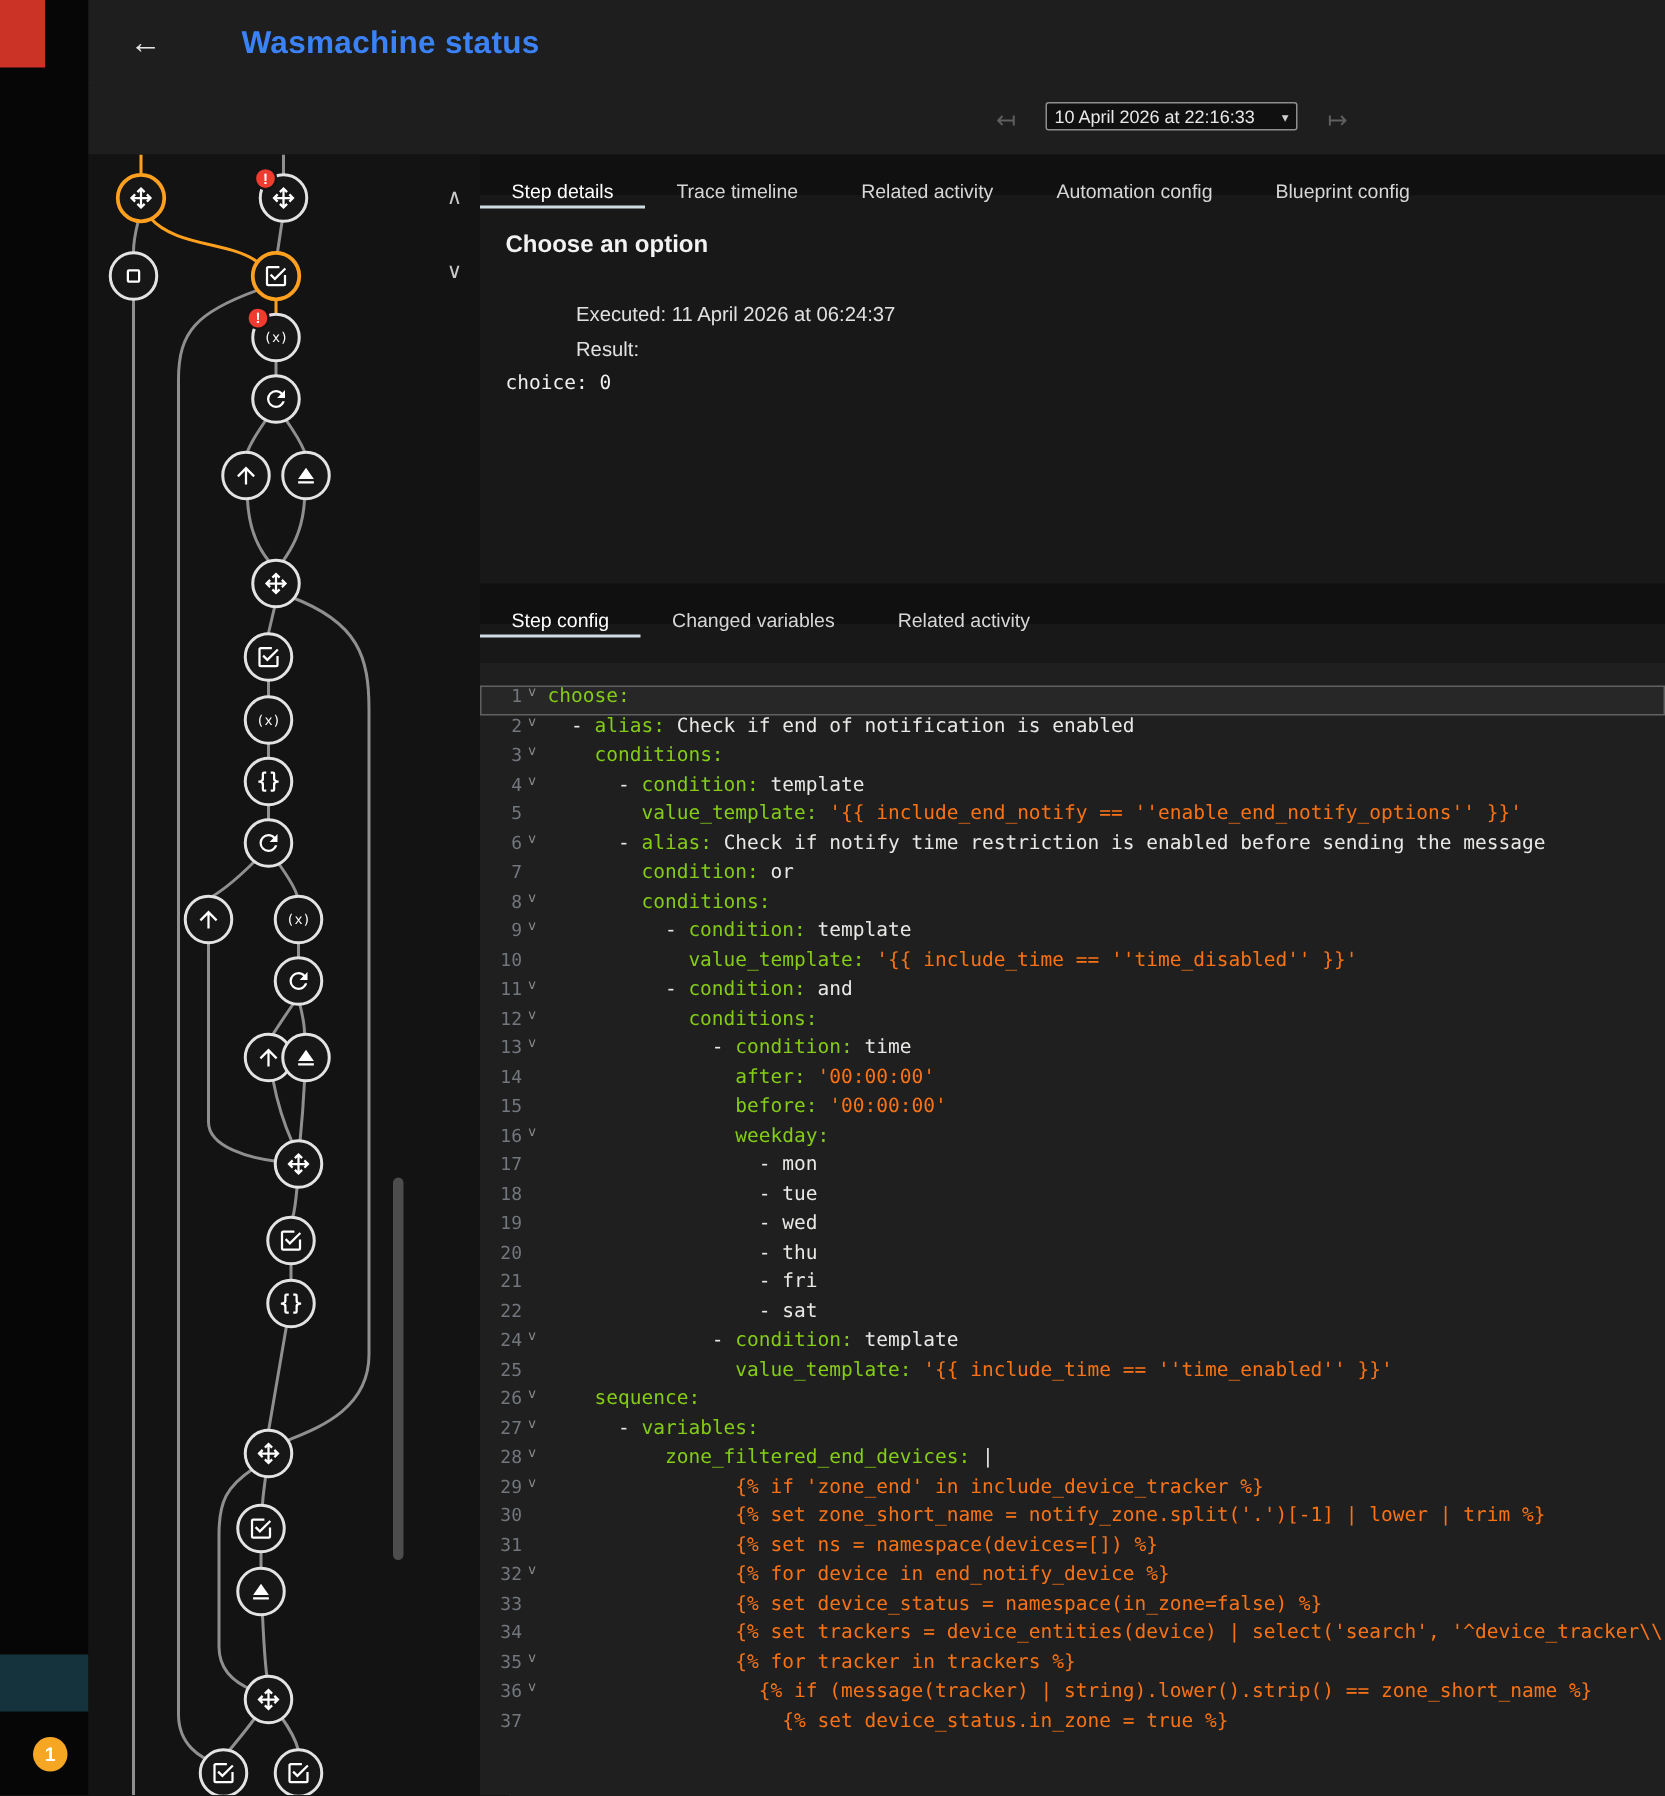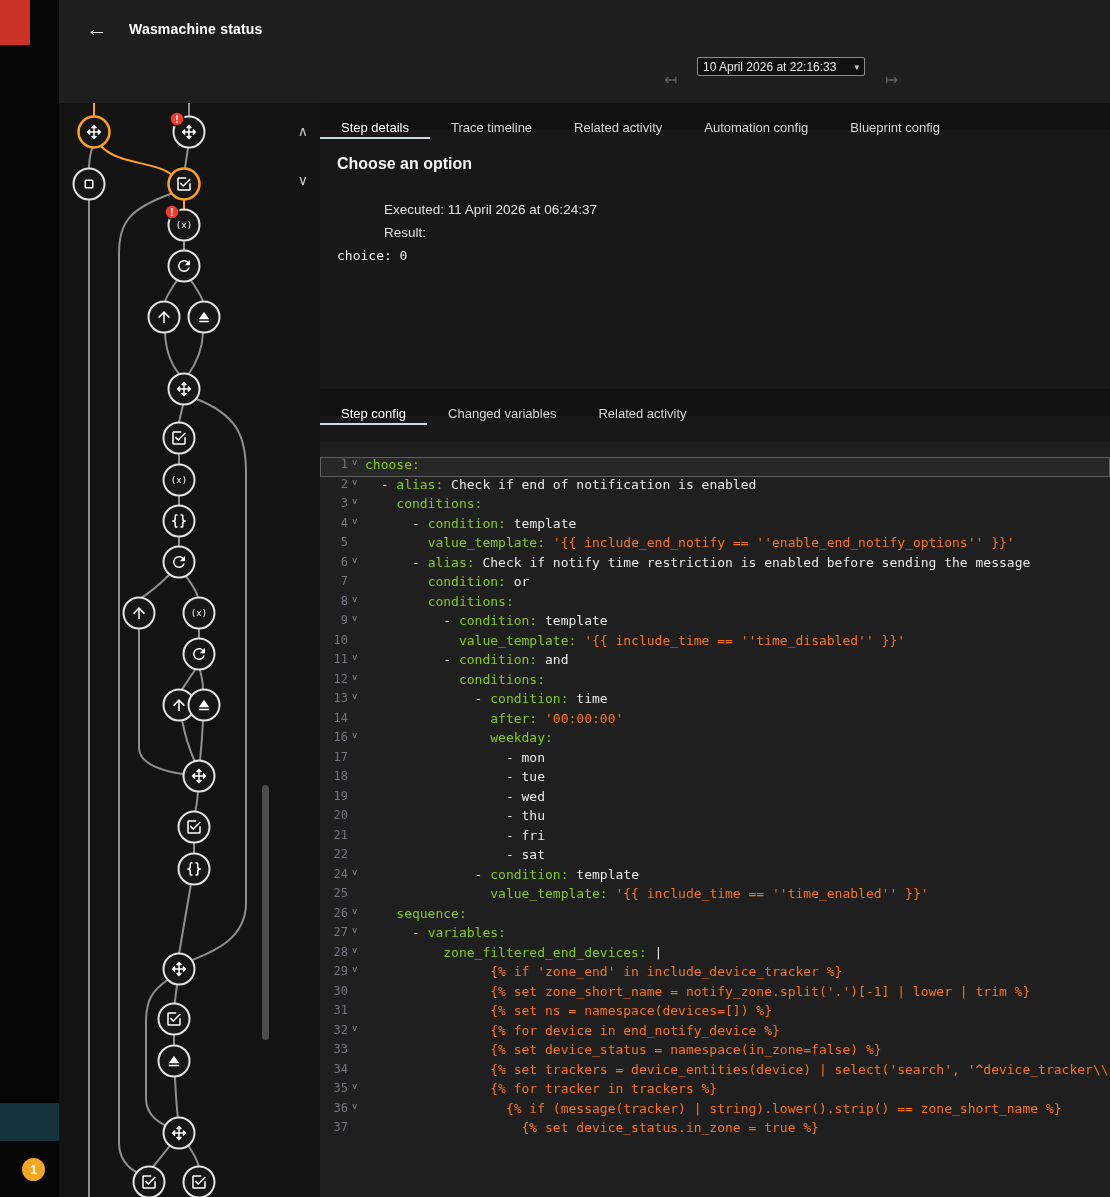--- a/index.html
+++ b/index.html
@@ -12,28 +12,28 @@
   .sb-red { position:absolute; left:0; top:0; width:30px; height:45px; background:#cb3327; }
   .sb-selected { position:absolute; left:0; top:1103px; width:59px; height:38px; background:#15333d; }
   .sb-badge { position:absolute; left:22px; top:1158px; width:23px; height:23px; border-radius:50%;
               background:#f5a623; color:#fff; font:bold 13px/23px "Liberation Sans",sans-serif; text-align:center; cursor:pointer; }
 
   .main { position:absolute; left:59px; top:0; right:0; height:100%; }
 
   
   .topbar { position:absolute; top:0; left:0; right:0; height:57px; background:#1e1e1e; display:flex; align-items:center; }
   .back-btn { background:none; border:none; color:#e3e3e3; font-size:21px; width:48px; margin-left:14px; cursor:pointer; }
-  .topbar h1 { color:#ffffff; font-size:14px; font-weight:700; margin-left:8px; letter-spacing:.2px; }
+  .topbar h1 { color:#3b82f6; font-size:21px; font-weight:700; margin-left:40px; letter-spacing:.2px; }
 
   
   .datebar { position:absolute; top:57px; left:0; right:0; height:46px; background:#1e1e1e; }
   .nav-arrow { position:absolute; top:13px; color:#5f5f5f; font-size:16px; cursor:pointer; }
   .nav-arrow.prev { left:605px; }
   .nav-arrow.next { left:826px; }
-  .date-select { position:absolute; left:638px; top:0; width:168px; height:19px; background:#101010;
+  .date-select { position:absolute; left:638px; top:11px; width:168px; height:19px; background:#101010;
                  border:1px solid #8d8d8d; border-radius:2px; color:#e8e8e8; font-size:12px;
                  display:flex; align-items:center; justify-content:space-between; padding:0 5px; cursor:pointer; }
   .date-select .caret { font-size:9px; color:#cfcfcf; margin-left:6px; }
 
   
   .content { position:absolute; top:103px; left:0; right:0; bottom:0; display:flex; }
 
   
   .graph-panel { position:relative; width:261px; flex:none; background:#131313; overflow:hidden; }
   #graph-svg { display:block; }
@@ -376,20 +376,25 @@
               <span class="ln">13</span>
               <span class="fold">v</span>
               <span class="code"><span class="tok-txt">              - </span><span class="tok-key">condition:</span><span class="tok-txt"> time</span></span>
             </div>
             <div class="cm-line">
               <span class="ln">14</span>
               <span class="fold"></span>
               <span class="code"><span class="tok-txt">                </span><span class="tok-key">after:</span><span class="tok-txt"> </span><span class="tok-str">'00:00:00'</span></span>
             </div>
             <div class="cm-line">
+              <span class="ln">15</span>
+              <span class="fold"></span>
+              <span class="code"><span class="tok-txt">                </span><span class="tok-key">before:</span><span class="tok-txt"> </span><span class="tok-str">'00:00:00'</span></span>
+            </div>
+            <div class="cm-line">
               <span class="ln">16</span>
               <span class="fold">v</span>
               <span class="code"><span class="tok-txt">                </span><span class="tok-key">weekday:</span></span>
             </div>
             <div class="cm-line">
               <span class="ln">17</span>
               <span class="fold"></span>
               <span class="code"><span class="tok-txt">                  - mon</span></span>
             </div>
             <div class="cm-line">

